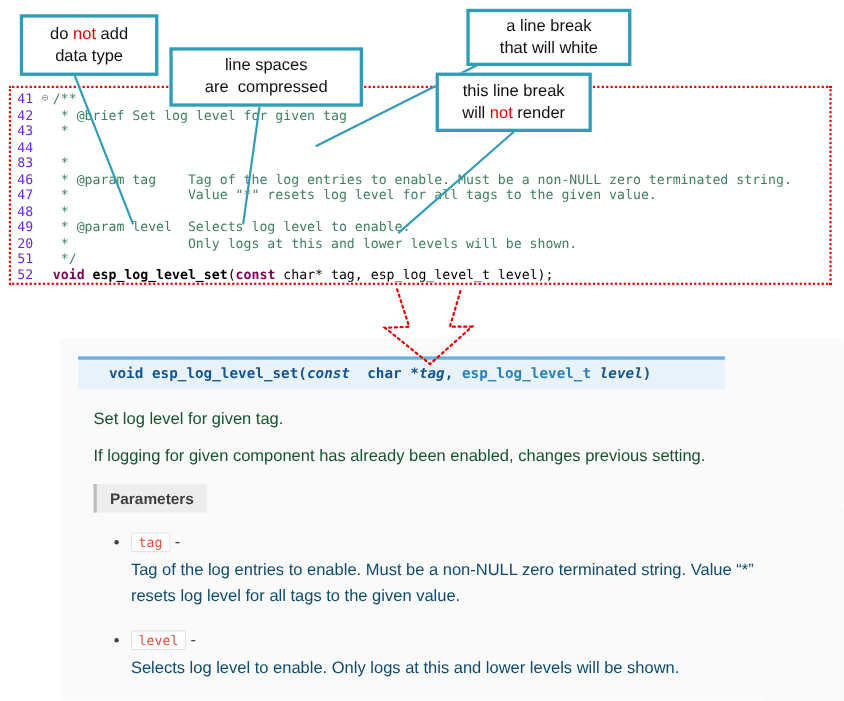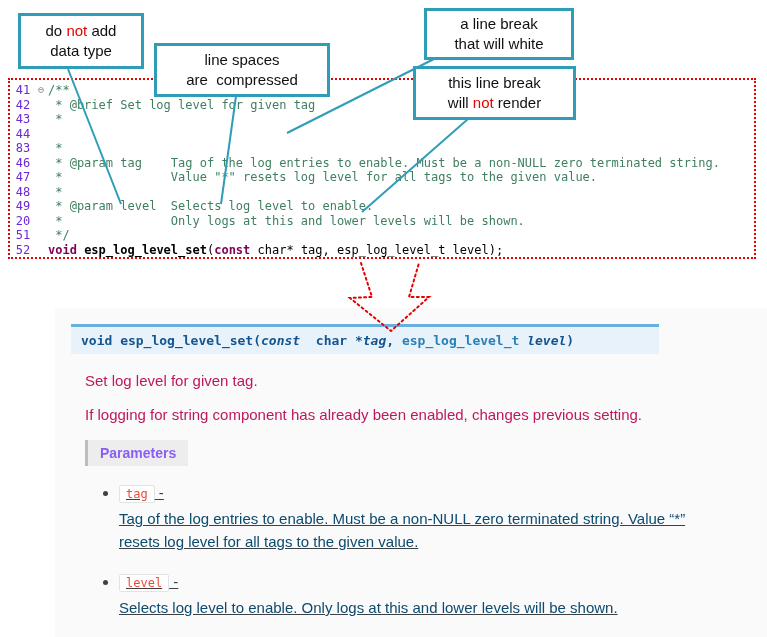--- a/index.html
+++ b/index.html
@@ -32,33 +32,33 @@
   .kw { color:#7f0055; font-weight:bold; }
   .fn { color:#000; font-weight:bold; }
   .plain { color:#000; }
 
   
   .doc {
     position:absolute; left:55px; top:308px; width:712px; height:329px;
     background:#fafafa; z-index:1; padding:16px 20px 0 16px; color:#404040; overflow:hidden;
   }
   .sig {
-    background:#e7f2fa; border-top:3px solid #6ab0de; padding:6px 10px;
+    background:#e7f2fa; border-top:3px solid #6ab0de; padding:6px 28px;
     font:bold 13px "DejaVu Sans Mono",monospace; color:#14558f;
     width:588px; margin-bottom:18px; white-space:pre;
   }
   .s-it { font-style:italic; }
   .s-type { color:#2980b9; }
-  .doc-p { font-size:15px; margin:0 0 17px 14px; color:#be185d; }
+  .doc-p { font-size:15px; margin:0 0 17px 14px; color:#14532d; }
   .params {
     display:inline-block; background:#ededed; border-left:3px solid #bdbdbd;
-    padding:5px 12px; font-weight:bold; color:#8b5cf6; font-size:14px; margin:0 0 18px 14px;
+    padding:5px 12px; font-weight:bold; color:#404040; font-size:14px; margin:0 0 18px 14px;
   }
   .doc ul { margin:0 0 0 48px; list-style:disc; }
-  .doc li { margin-bottom:20px; font-size:15px;text-decoration:underline; }
+  .doc li { margin-bottom:20px; font-size:15px; }
   .badge {
     font:12px "DejaVu Sans Mono",monospace; color:#e74c3c; background:#fff;
     border:1px solid #e1e4e5; padding:1px 6px; border-radius:2px;
   }
   .li-desc { margin-top:7px; line-height:1.5; color:#0c4a6e; max-width:600px; }
 </style>
 </head>
 <body>
 
 <div class="page">
@@ -122,21 +122,21 @@
       <span class="ln">52</span>
       <span class="fold"></span>
       <span class="ct"><span class="kw">void</span><span class="fn"> esp_log_level_set</span><span class="plain">(</span><span class="kw">const</span><span class="plain"> char* tag, esp_log_level_t level);</span></span>
     </div>
   </div>
 
   <div class="doc">
     <div class="sig"><span>void </span><span>esp_log_level_set</span><span>(</span><span class="s-it">const</span><span>  char *</span><span class="s-it">tag</span><span>, </span><span class="s-type">esp_log_level_t</span><span> </span><span class="s-it">level</span><span>)</span></div>
 
     <p class="doc-p">Set log level for given tag.</p>
-    <p class="doc-p">If logging for string component has already been enabled, changes previous setting.</p>
+    <p class="doc-p">If logging for given component has already been enabled, changes previous setting.</p>
 
     <div class="params">Parameters</div>
 
     <ul>
       <li>
         <span class="badge">tag</span><span> -</span>
         <div class="li-desc">Tag of the log entries to enable. Must be a non-NULL zero terminated string. Value “*” resets log level for all tags to the given value.</div>
       </li>
       <li>
         <span class="badge">level</span><span> -</span>
@@ -158,18 +158,18 @@
 data type</span></span>
   </div>
   <div class="callout" style="left:154px;top:43px;width:176px;height:54px;">
     <span>line spaces
 are  compressed</span>
   </div>
   <div class="callout" style="left:424px;top:8px;width:150px;height:52px;">
     <span>a line break
 that will white</span>
   </div>
-  <div class="callout" style="left:413px;top:66px;width:163px;height:54px;">
+  <div class="callout" style="left:396px;top:66px;width:142px;height:54px;">
     <span><span>this line break
 will </span><span class="red">not</span><span> render</span></span>
   </div>
 
 </div>
 
 </body></html>

